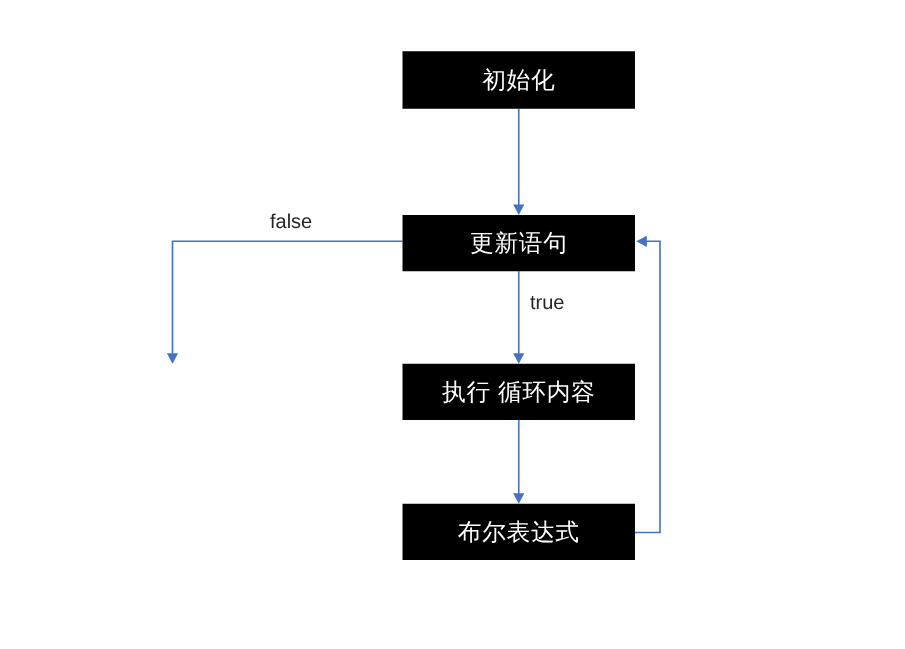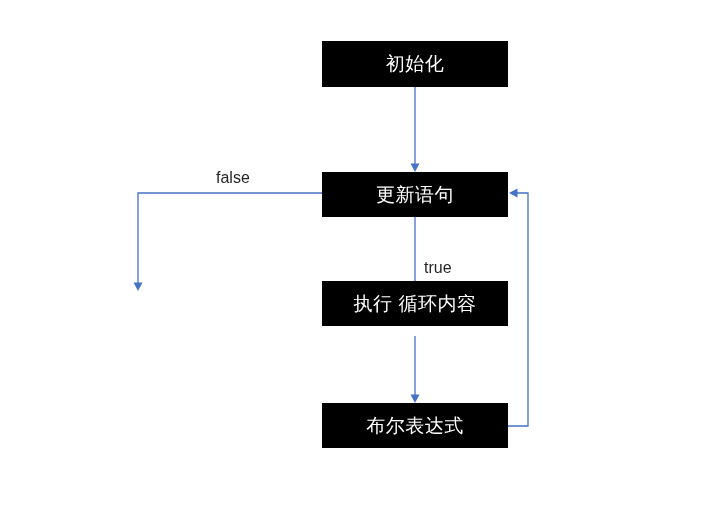--- a/index.html
+++ b/index.html
@@ -45,31 +45,31 @@
     display: flex;
     align-items: center;
     justify-content: center;
     font-size: 19px;
     letter-spacing: 0.5px;
     white-space: nowrap;
   }
   .node-init      { left: 322px; top: 41px; height: 46px; }
   .node-condition { left: 322px; top: 172px; }
   .node-end       { left: 46px;  top: 291px; }
-  .node-body      { left: 322px; top: 281px; }
+  .node-body      { left: 322px; top: 291px; }
   .node-update    { left: 322px; top: 403px; }
   .edge-label {
     position: absolute;
     color: var(--edge-label-text);
     font-size: 16px;
     line-height: 19px;
     white-space: nowrap;
   }
   .label-false { left: 176px; top: 168px; margin-left: 40px; }
-  .label-true  { left: 424px; top: 258px; }
+  .label-true  { left: 424px; top: 233px; }
 </style>
 </head>
 <body>
 
 <div class="canvas">
 
   <svg class="edges" viewBox="0 0 724 519" xmlns="http://www.w3.org/2000/svg" aria-hidden="true">
 
     <g>
       <path class="edge" d="M415 87 V164"></path>

